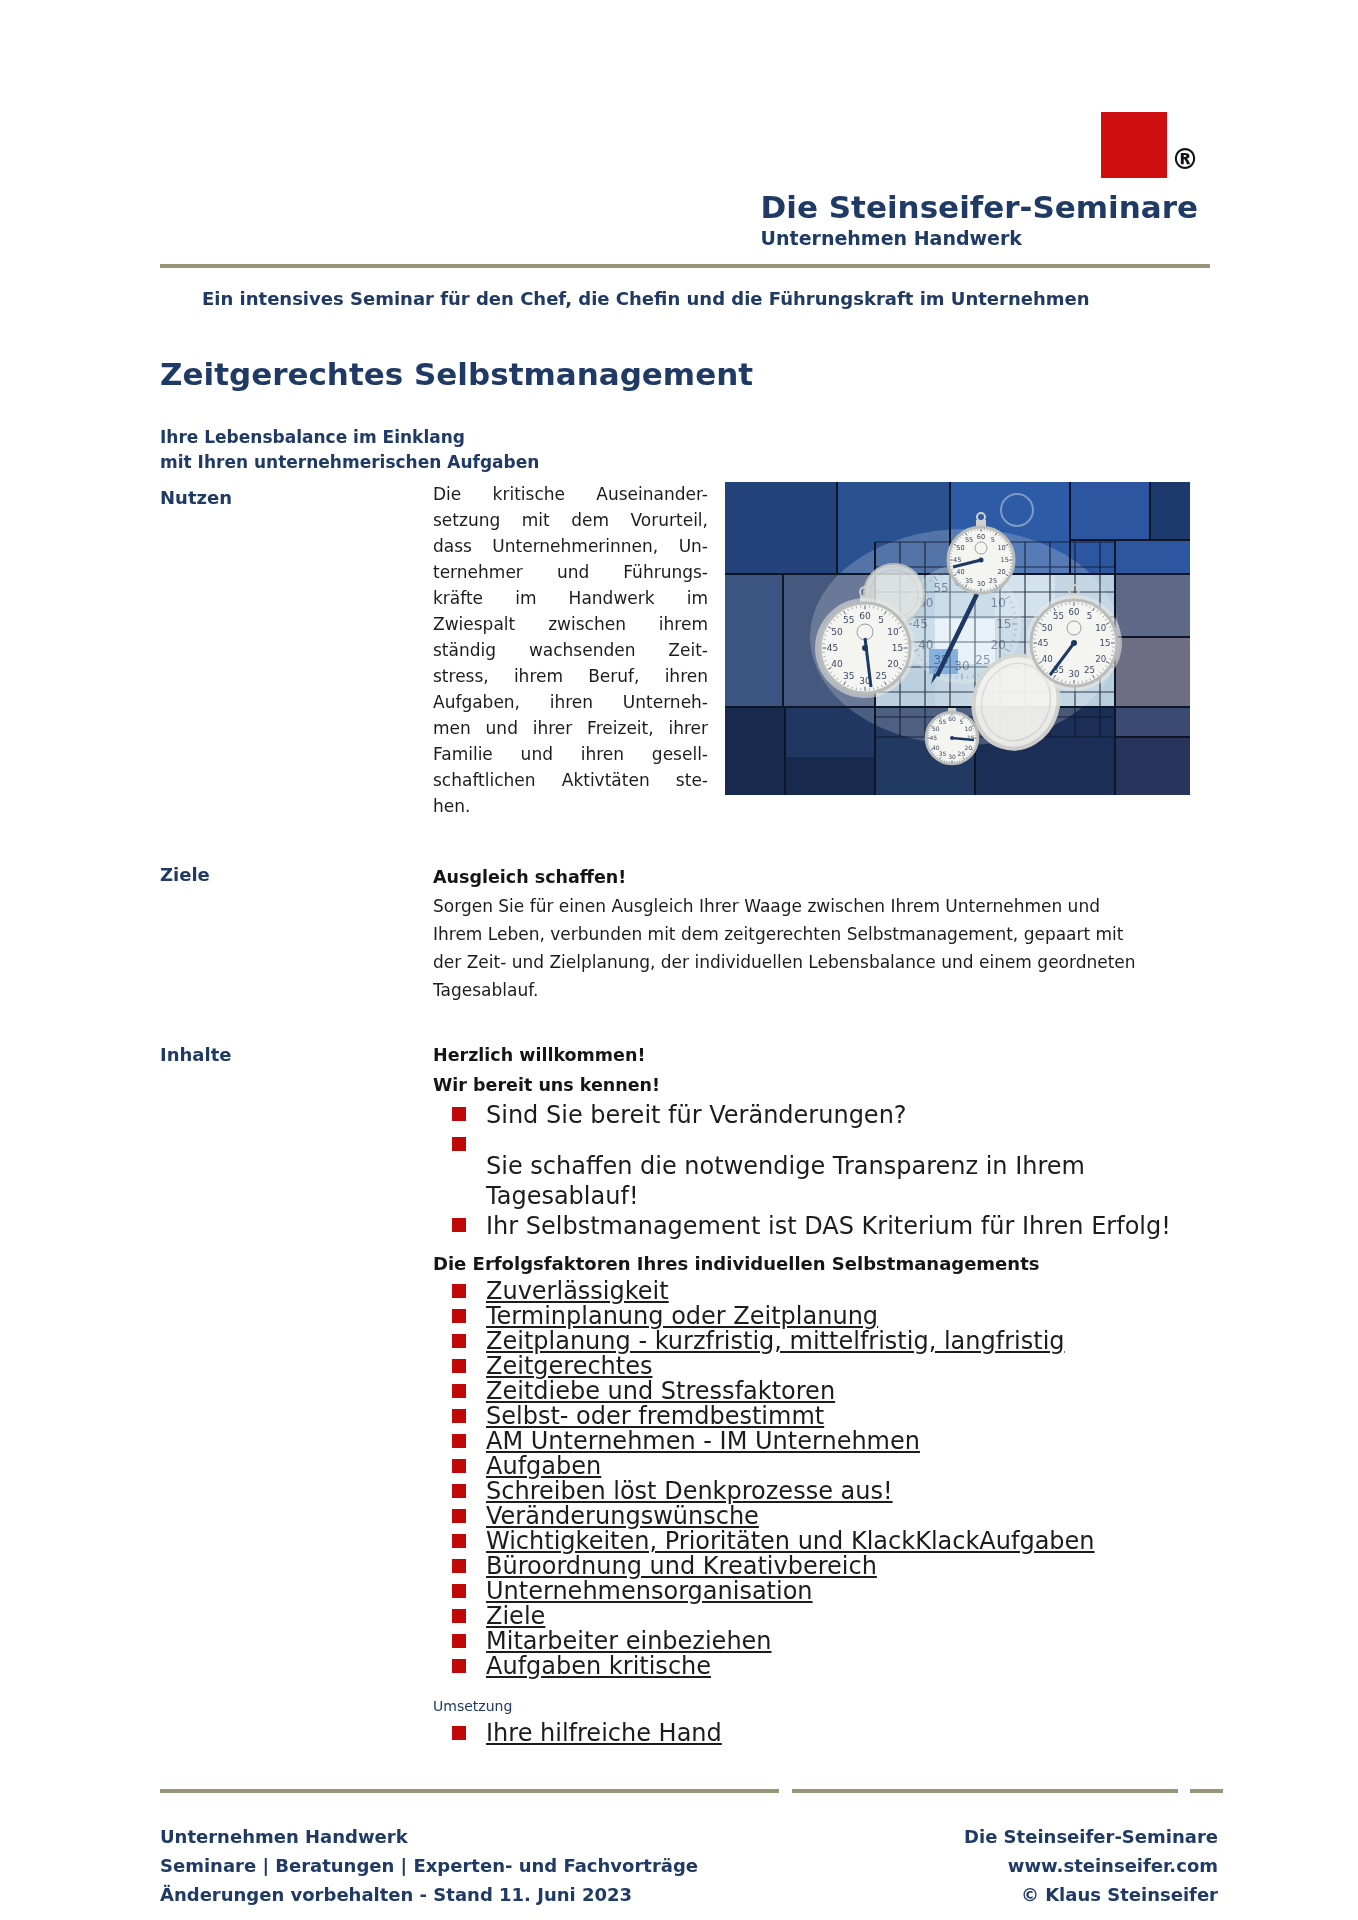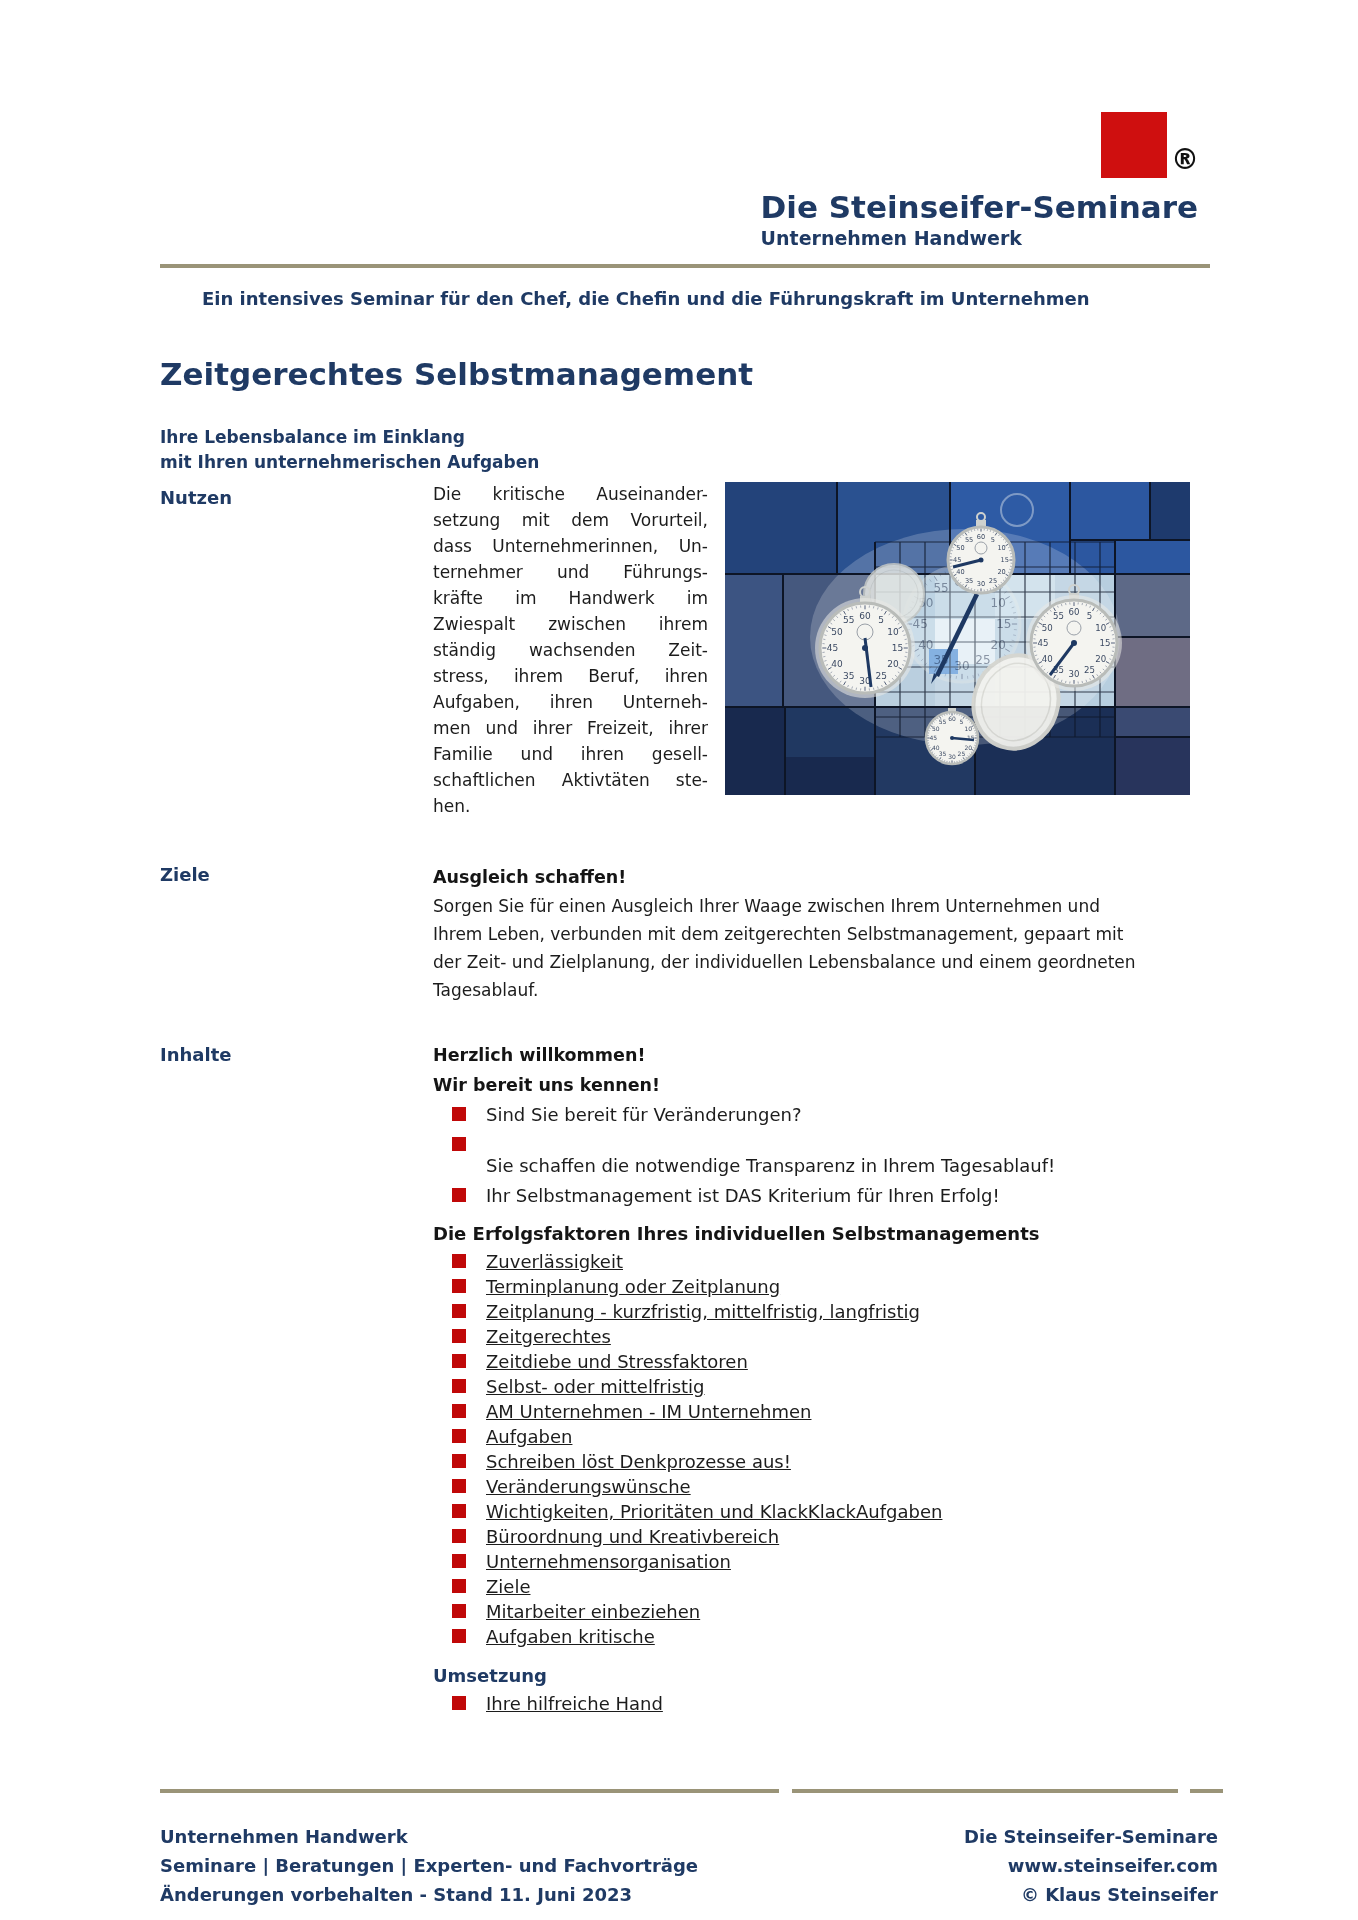--- a/index.html
+++ b/index.html
@@ -34,23 +34,23 @@
   .bold-head{font-size:17.5px;font-weight:bold;line-height:30px;color:#151515;}
   .para{font-size:17px;line-height:28px;white-space:pre-line;}
 
   
   .inhalte-block{position:absolute;left:433px;top:1040px;width:800px;}
   .bullet-row{display:flex;align-items:flex-start;padding-left:19px;}
   .intro-list .bullet-row{line-height:30px;}
   .factors-list .bullet-row,.umsetzung-list .bullet-row{line-height:25px;text-decoration:underline;}
   .bullet{flex:0 0 14px;width:14px;height:14px;background:#c00808;margin:7px 20px 0 0;}
   .factors-list .bullet,.umsetzung-list .bullet{margin-top:5px;}
-  .bullet-text{font-size:18px;}
+  .bullet-text{font-size:24px;}
   .factors-head{font-size:18px;font-weight:bold;color:#151515;margin-top:8px;line-height:30px;}
-  .umsetzung-head{font-size:18px;font-weight:bold;color:#1f3a64;margin-top:12px;line-height:30px;}
+  .umsetzung-head{font-size:14px;font-weight:normal;color:#1f3a64;margin-top:12px;line-height:30px;}
 
   
   .footer-rule-seg{position:absolute;top:1789px;height:4px;background:#9a9478;}
   .frs1{left:160px;width:619px;} .frs2{left:792px;width:386px;} .frs3{left:1190px;width:33px;}
   .footer-col{position:absolute;top:1822px;font-size:18px;font-weight:bold;color:#1f3a64;line-height:29px;}
   .footer-left{left:160px;text-align:left;}
   .footer-right{right:140px;text-align:right;}
 </style>
 </head>
 <body>
@@ -601,21 +601,21 @@
           <span class="bullet-text">Zeitgerechtes</span>
         </div>
 
         <div class="bullet-row">
           <span class="bullet"></span>
           <span class="bullet-text">Zeitdiebe und Stressfaktoren</span>
         </div>
 
         <div class="bullet-row">
           <span class="bullet"></span>
-          <span class="bullet-text">Selbst- oder mittelfristig</span>
+          <span class="bullet-text">Selbst- oder fremdbestimmt</span>
         </div>
 
         <div class="bullet-row">
           <span class="bullet"></span>
           <span class="bullet-text">AM Unternehmen - IM Unternehmen</span>
         </div>
 
         <div class="bullet-row">
           <span class="bullet"></span>
           <span class="bullet-text">Aufgaben</span>

